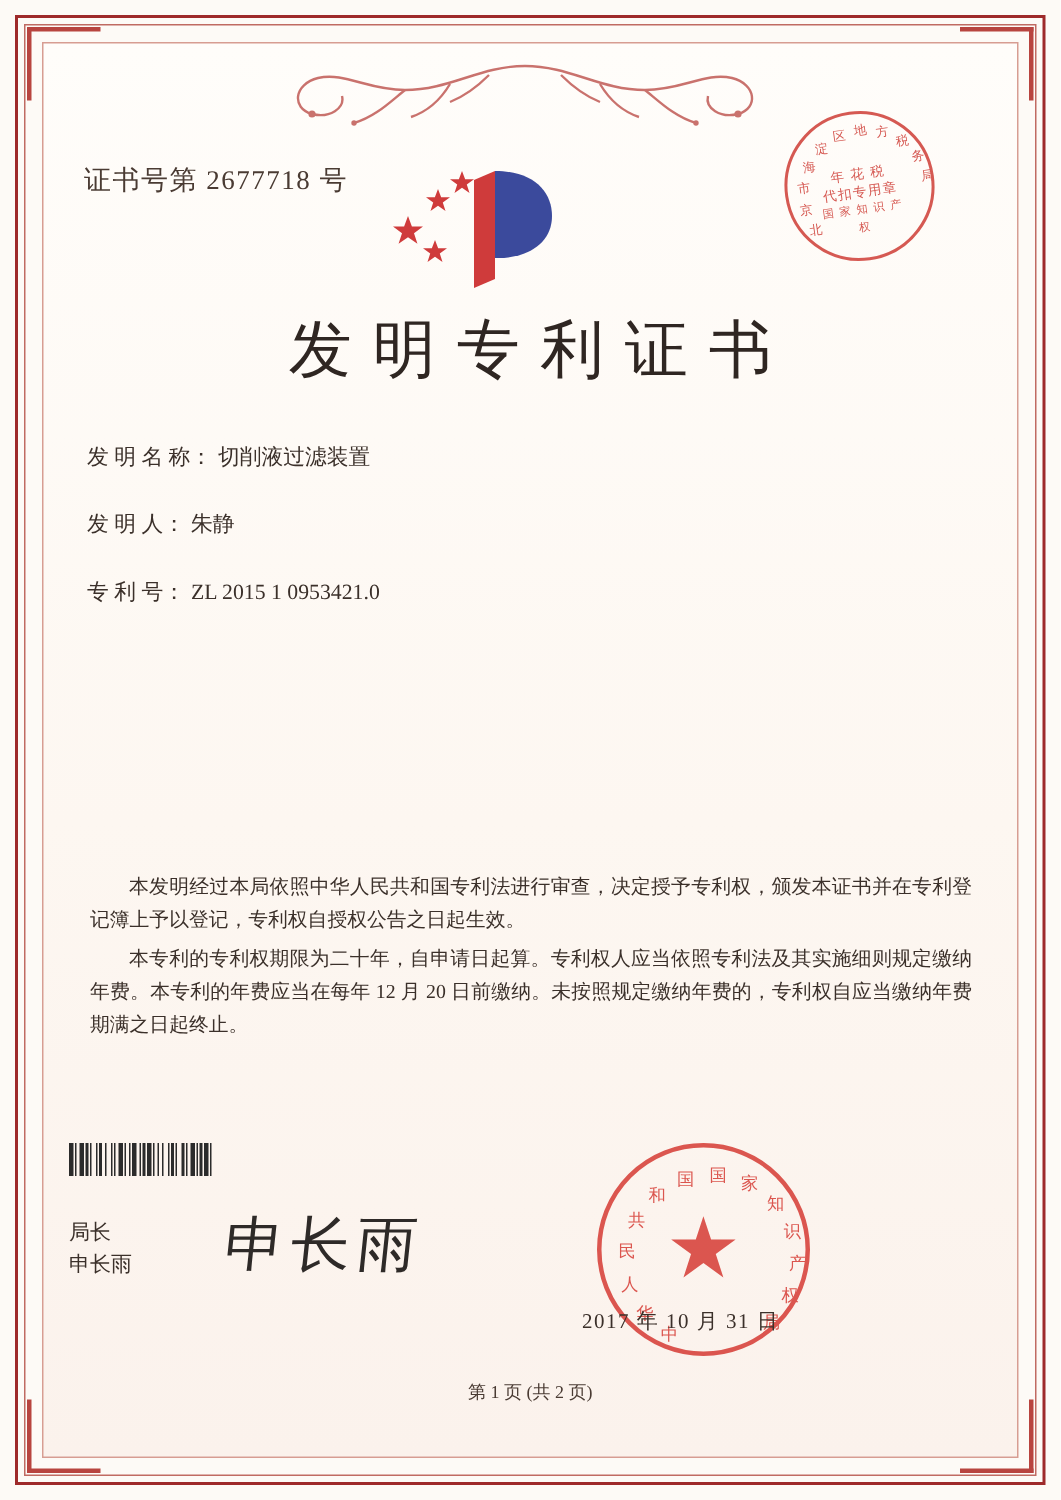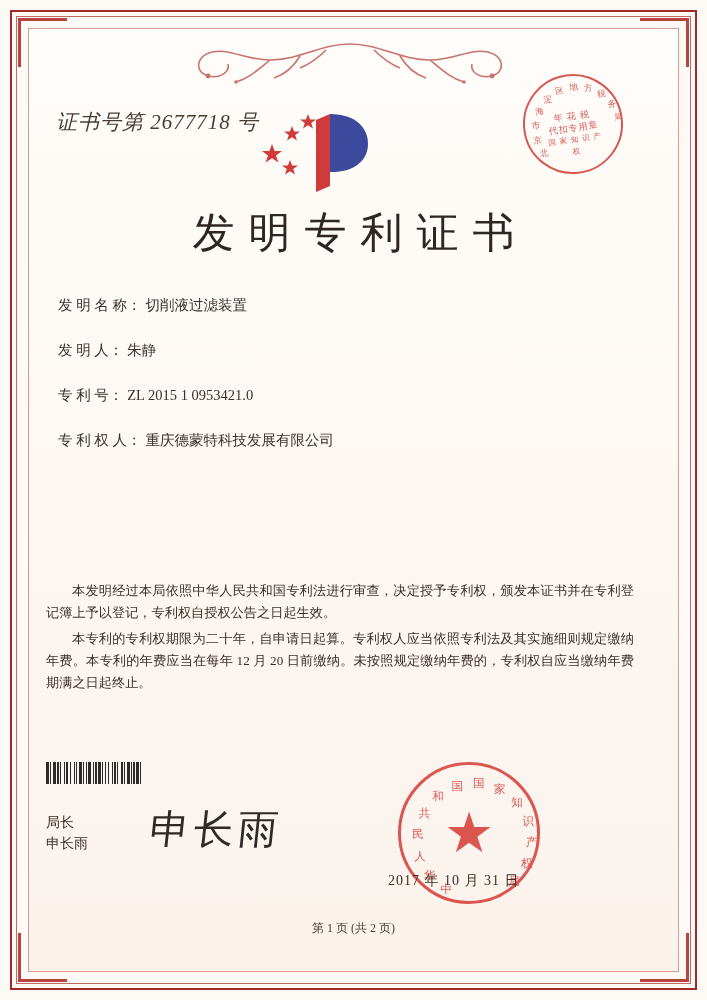--- a/index.html
+++ b/index.html
@@ -59,24 +59,23 @@
   .flourish {
     position: absolute;
     left: 150px; top: 34px;
     width: 400px; height: 62px;
     opacity: 0.75;
   }
 
   .cert-number {
     position: absolute;
     left: 56px; top: 108px;
-    font-size: 21px;
+    font-size: 18px;
     letter-spacing: 1px;
     color: #4a3b33;
-    font-style: italic;
   }
 
   
   .emblem {
     position: absolute;
     left: 256px; top: 100px;
     width: 120px; height: 96px;
   }
 
   
@@ -141,21 +140,21 @@
   .field .label {
     display: inline-block;
   }
   .field .value {
     display: inline-block;
     margin-left: 4px;
   }
 
   .body-text {
     position: absolute;
-    left: 46px;
+    left: 60px;
     top: 580px;
     width: 588px;
     font-size: 13.2px;
     line-height: 22px;
     color: #3b302a;
     text-align: justify;
   }
   .body-text p {
     margin: 0 0 4px 0;
     text-indent: 26px;
@@ -326,23 +325,20 @@
   <div class="fields">
     <div class="field">
       <span class="label">发 明 名 称：</span><span class="value">切削液过滤装置</span>
     </div>
     <div class="field">
       <span class="label">发   明   人：</span><span class="value">朱静</span>
     </div>
     <div class="field">
       <span class="label">专   利   号：</span><span class="value">ZL 2015 1 0953421.0</span>
     </div>
-    <div class="field">
-      <span class="label">专 利 权 人：</span><span class="value">重庆德蒙特科技发展有限公司</span>
-    </div>
   </div>
 
   <div class="body-text">
     <p>本发明经过本局依照中华人民共和国专利法进行审查，决定授予专利权，颁发本证书并在专利登记簿上予以登记，专利权自授权公告之日起生效。</p>
     <p>本专利的专利权期限为二十年，自申请日起算。专利权人应当依照专利法及其实施细则规定缴纳年费。本专利的年费应当在每年 12 月 20 日前缴纳。未按照规定缴纳年费的，专利权自应当缴纳年费期满之日起终止。</p>
   </div>
 
   <div class="barcode" id="barcode">
       <i style="width:3px"></i>
       <i style="width:1px;background:transparent"></i>

